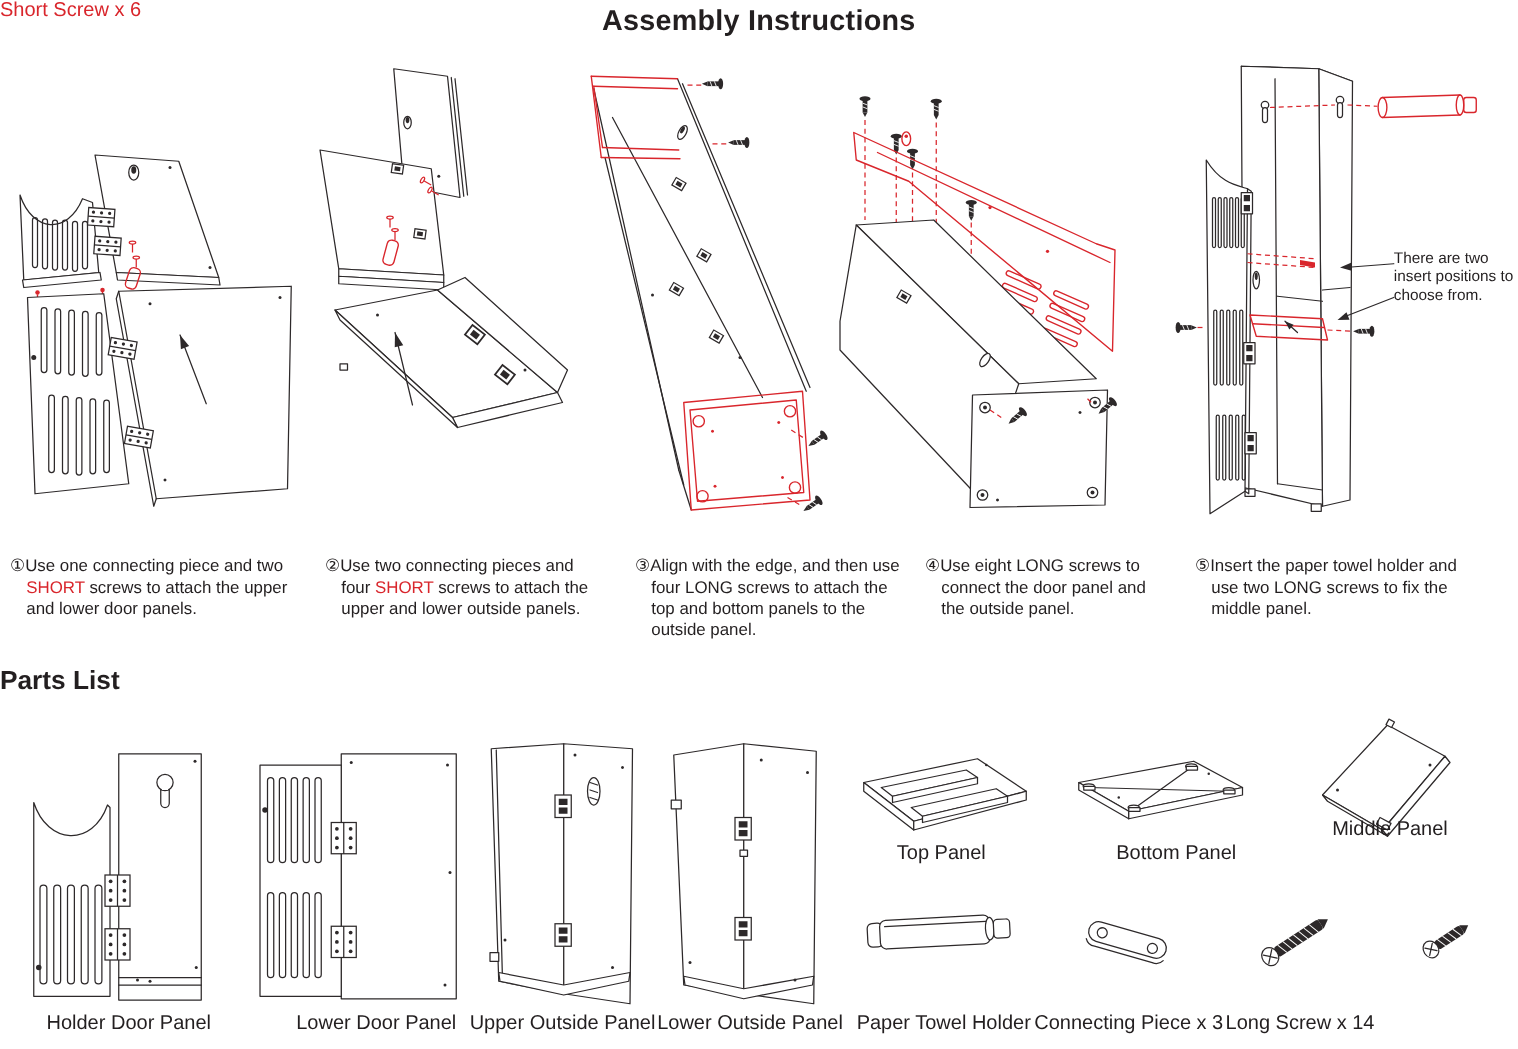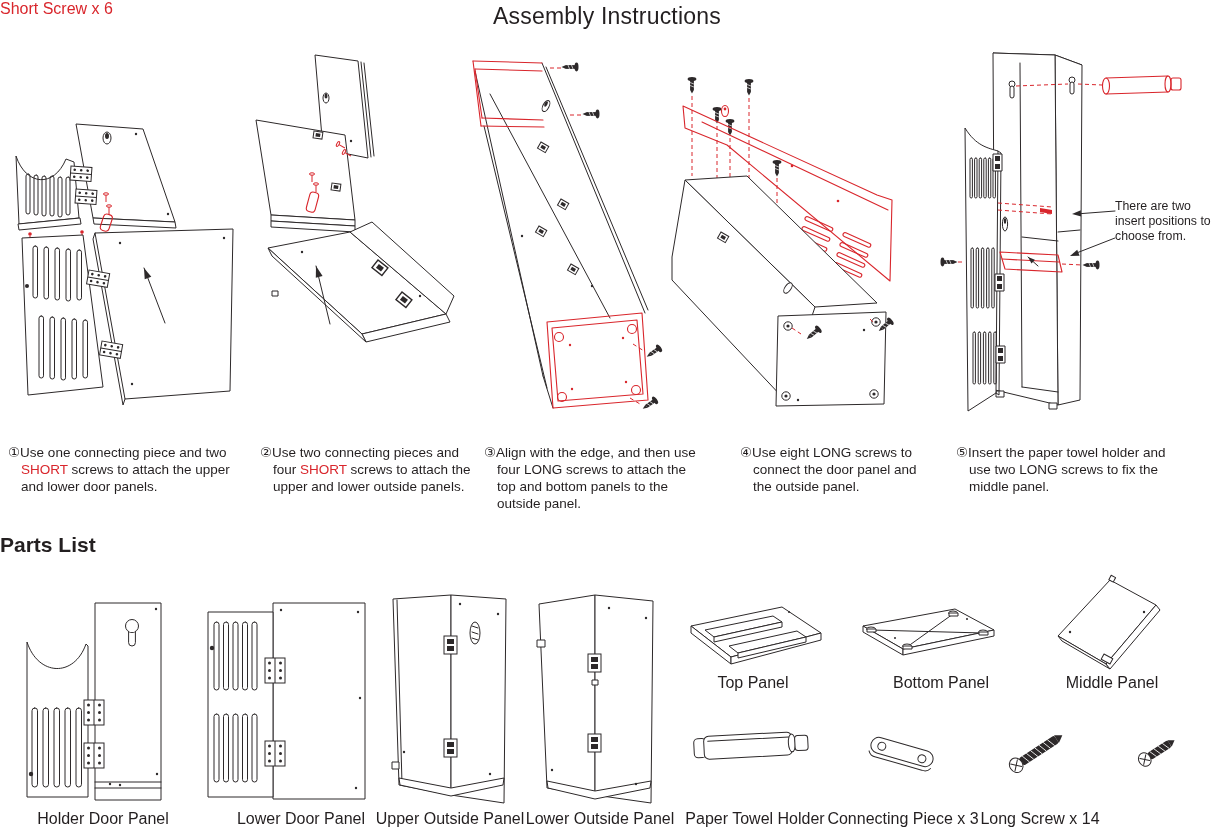--- a/index.html
+++ b/index.html
@@ -1,19 +1,19 @@
 <!DOCTYPE html>
 <html><head>
 <meta charset="utf-8">
 <style>
   *{margin:0;padding:0;box-sizing:border-box}
   html,body{width:1214px;height:839px;background:#fff;overflow:hidden;
     font-family:"Liberation Sans","DejaVu Sans",sans-serif;color:#231f20}
   .abs{position:absolute}
-  .title{left:0;top:3px;width:100%;text-align:center;font-size:23px;font-weight:normal;letter-spacing:.2px}
+  .title{left:0;top:3px;width:100%;text-align:center;font-size:23px;font-weight:bold;letter-spacing:.2px}
   .parts-title{left:0;top:533px;width:100%;font-size:21px;font-weight:bold}
   .caption{font-size:13.5px;line-height:17px;padding-left:13px;text-indent:-13px}
   .kw{font-weight:normal}
   .annot{font-size:12.3px;line-height:15px}
   .label{font-size:16px;text-align:center;white-space:nowrap}
   svg{position:absolute;overflow:visible}
   svg .ln{stroke:#2d292a;stroke-width:1;fill:none;stroke-linejoin:round;stroke-linecap:round}
   svg .wf{stroke:#2d292a;stroke-width:1;fill:#fff;stroke-linejoin:round}
   svg .dk{fill:#2d292a;stroke:none}
   svg .rd{stroke:#d9262c;stroke-width:1.1;fill:none;stroke-linejoin:round;stroke-linecap:round}
@@ -342,21 +342,21 @@
 </svg>
 
 <div class="abs annot" style="left:1115px;top:199px;width:102px">There are two insert positions to choose from.</div>
 
 <p class="abs caption" style="left:8px;top:444px;width:230px">
   <span>①</span><span>Use one connecting piece and two </span><span class="kw" style="color:#d9262c">SHORT</span><span> screws to attach the upper and lower door panels.</span>
 </p>
 <p class="abs caption" style="left:260px;top:444px;width:222px">
   <span>②</span><span>Use two connecting pieces and four </span><span class="kw" style="color:#d9262c">SHORT</span><span> screws to attach the upper and lower outside panels.</span>
 </p>
-<p class="abs caption" style="left:484px;top:444px;width:212px">
+<p class="abs caption" style="left:508px;top:444px;width:212px">
   <span>③</span><span>Align with the edge, and then use four </span><span class="kw" style="color:#231f20">LONG</span><span> screws to attach the top and bottom panels to the outside panel.</span>
 </p>
 <p class="abs caption" style="left:740px;top:444px;width:198px">
   <span>④</span><span>Use eight </span><span class="kw" style="color:#231f20">LONG</span><span> screws to connect the door panel and the outside panel.</span>
 </p>
 <p class="abs caption" style="left:956px;top:444px;width:212px">
   <span>⑤</span><span>Insert the paper towel holder and use two </span><span class="kw" style="color:#231f20">LONG</span><span> screws to fix the middle panel.</span>
 </p>
 
 <h2 class="abs parts-title">Parts List</h2>
@@ -527,21 +527,21 @@
         <line x1="28" y1="-4" x2="31" y2="4"></line>
     </g>
     <ellipse class="wf" cx="4.5" cy="0" rx="6" ry="7"></ellipse>
     <line class="ln" x1="1" y1="-3.5" x2="8" y2="3.5"></line>
       <line class="ln" x1="8" y1="-3.5" x2="1" y2="3.5"></line>
   </g>
 </svg>
 
 <div class="abs label" style="left:663px;top:674px;width:180px">Top Panel</div>
 <div class="abs label" style="left:851px;top:674px;width:180px">Bottom Panel</div>
-<div class="abs label" style="left:1022px;top:674px;width:180px">Middle Panel</div>
+<div class="abs label" style="left:1022px;top:655px;width:180px">Middle Panel</div>
 
 <div class="abs label" style="left:13px;top:810px;width:180px">Holder Door Panel</div>
 <div class="abs label" style="left:211px;top:810px;width:180px">Lower Door Panel</div>
 <div class="abs label" style="left:360px;top:810px;width:180px">Upper Outside Panel</div>
 <div class="abs label" style="left:510px;top:810px;width:180px">Lower Outside Panel</div>
 <div class="abs label" style="left:665px;top:810px;width:180px">Paper Towel Holder</div>
 <div class="abs label" style="left:813px;top:810px;width:180px">Connecting Piece x 3</div>
 <div class="abs label" style="left:950px;top:810px;width:180px">Long Screw x 14</div>
 <div class="abs label" style="color:#d9262c">Short Screw x 6</div>
 

